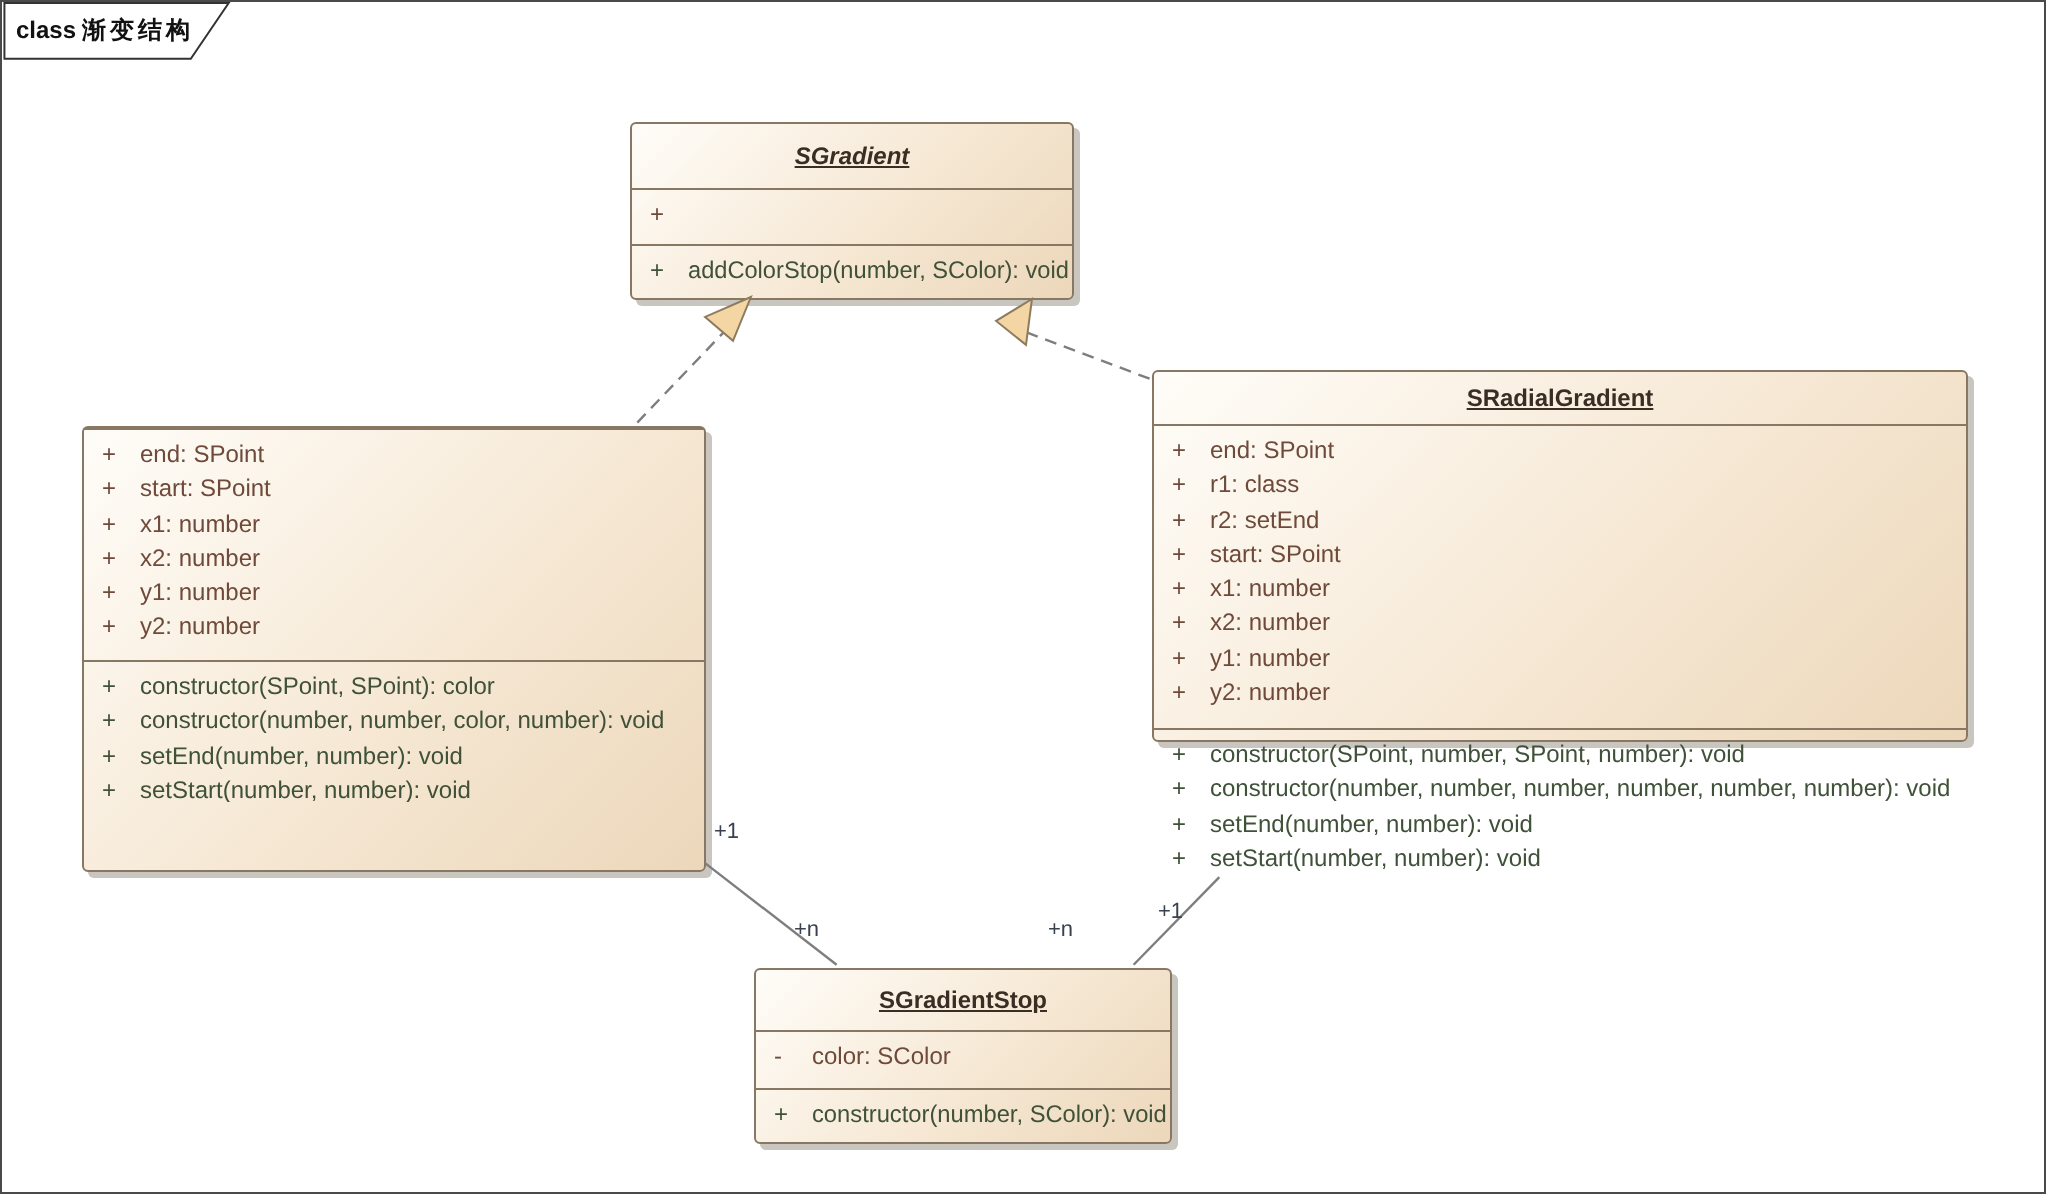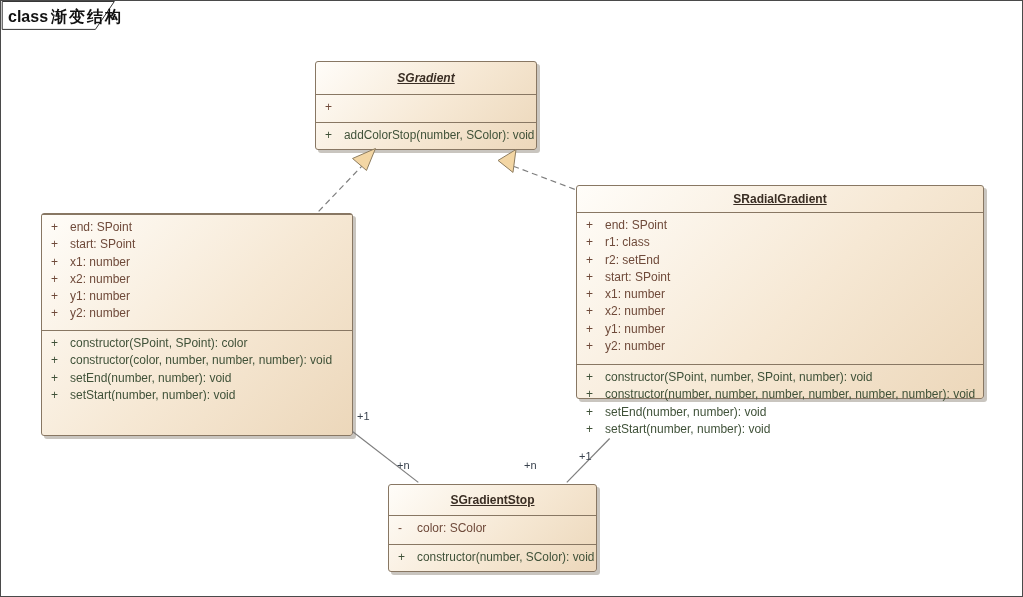--- a/index.html
+++ b/index.html
@@ -59,21 +59,21 @@
   .meth-row{color:#3f5138;}
   .mult-label{
     position:absolute;
     font-size:11px;
     color:#39424e;
     z-index:4;
     white-space:nowrap;
   }
   #frame-tab-text{
     position:absolute;left:7px;top:6px;
-    font-size:16px;font-weight:bold;color:#111;
+    font-size:12px;font-weight:bold;color:#111;
     z-index:4;white-space:nowrap;
   }
   #frame-tab-text .kw{margin-right:3px;}
   #frame-tab-text .ttl{letter-spacing:2px;}
 </style>
 </head>
 <body>
 
 <div id="canvas">
 
@@ -137,33 +137,33 @@
             <span class="txt">y2: number</span>
           </div>
         </div>
         <div class="sec" style="height: 71px;">
           <div class="member meth-row">
             <span class="vis">+</span>
             <span class="txt">constructor(SPoint, SPoint): color</span>
           </div>
           <div class="member meth-row">
             <span class="vis">+</span>
-            <span class="txt">constructor(color, number, number, number): void</span>
+            <span class="txt">constructor(number, number, color, number): void</span>
           </div>
           <div class="member meth-row">
             <span class="vis">+</span>
             <span class="txt">setEnd(number, number): void</span>
           </div>
           <div class="member meth-row">
             <span class="vis">+</span>
             <span class="txt">setStart(number, number): void</span>
           </div>
         </div>
       </div>
-      <div class="class-box" style="left: 575px; top: 184px; width: 408px; height: 214px;">
+      <div class="class-box" style="left: 575px; top: 184px; width: 408px; height: 186px;">
         <span class="class-title" style="line-height: 26px; height: 26px;">SRadialGradient</span>
         <div class="sec" style="height: 152px;">
           <div class="member attr-row">
             <span class="vis">+</span>
             <span class="txt">end: SPoint</span>
           </div>
           <div class="member attr-row">
             <span class="vis">+</span>
             <span class="txt">r1: class</span>
           </div>
@@ -204,21 +204,21 @@
           <div class="member meth-row">
             <span class="vis">+</span>
             <span class="txt">setEnd(number, number): void</span>
           </div>
           <div class="member meth-row">
             <span class="vis">+</span>
             <span class="txt">setStart(number, number): void</span>
           </div>
         </div>
       </div>
-      <div class="class-box" style="left: 387px; top: 483px; width: 209px; height: 88px;">
+      <div class="class-box" style="left: 376px; top: 483px; width: 209px; height: 88px;">
         <span class="class-title" style="line-height: 30px; height: 30px;">SGradientStop</span>
         <div class="sec" style="height: 29px;">
           <div class="member attr-row">
             <span class="vis">-</span>
             <span class="txt">color: SColor</span>
           </div>
         </div>
         <div class="sec" style="height: 27px;">
           <div class="member meth-row">
             <span class="vis">+</span>

